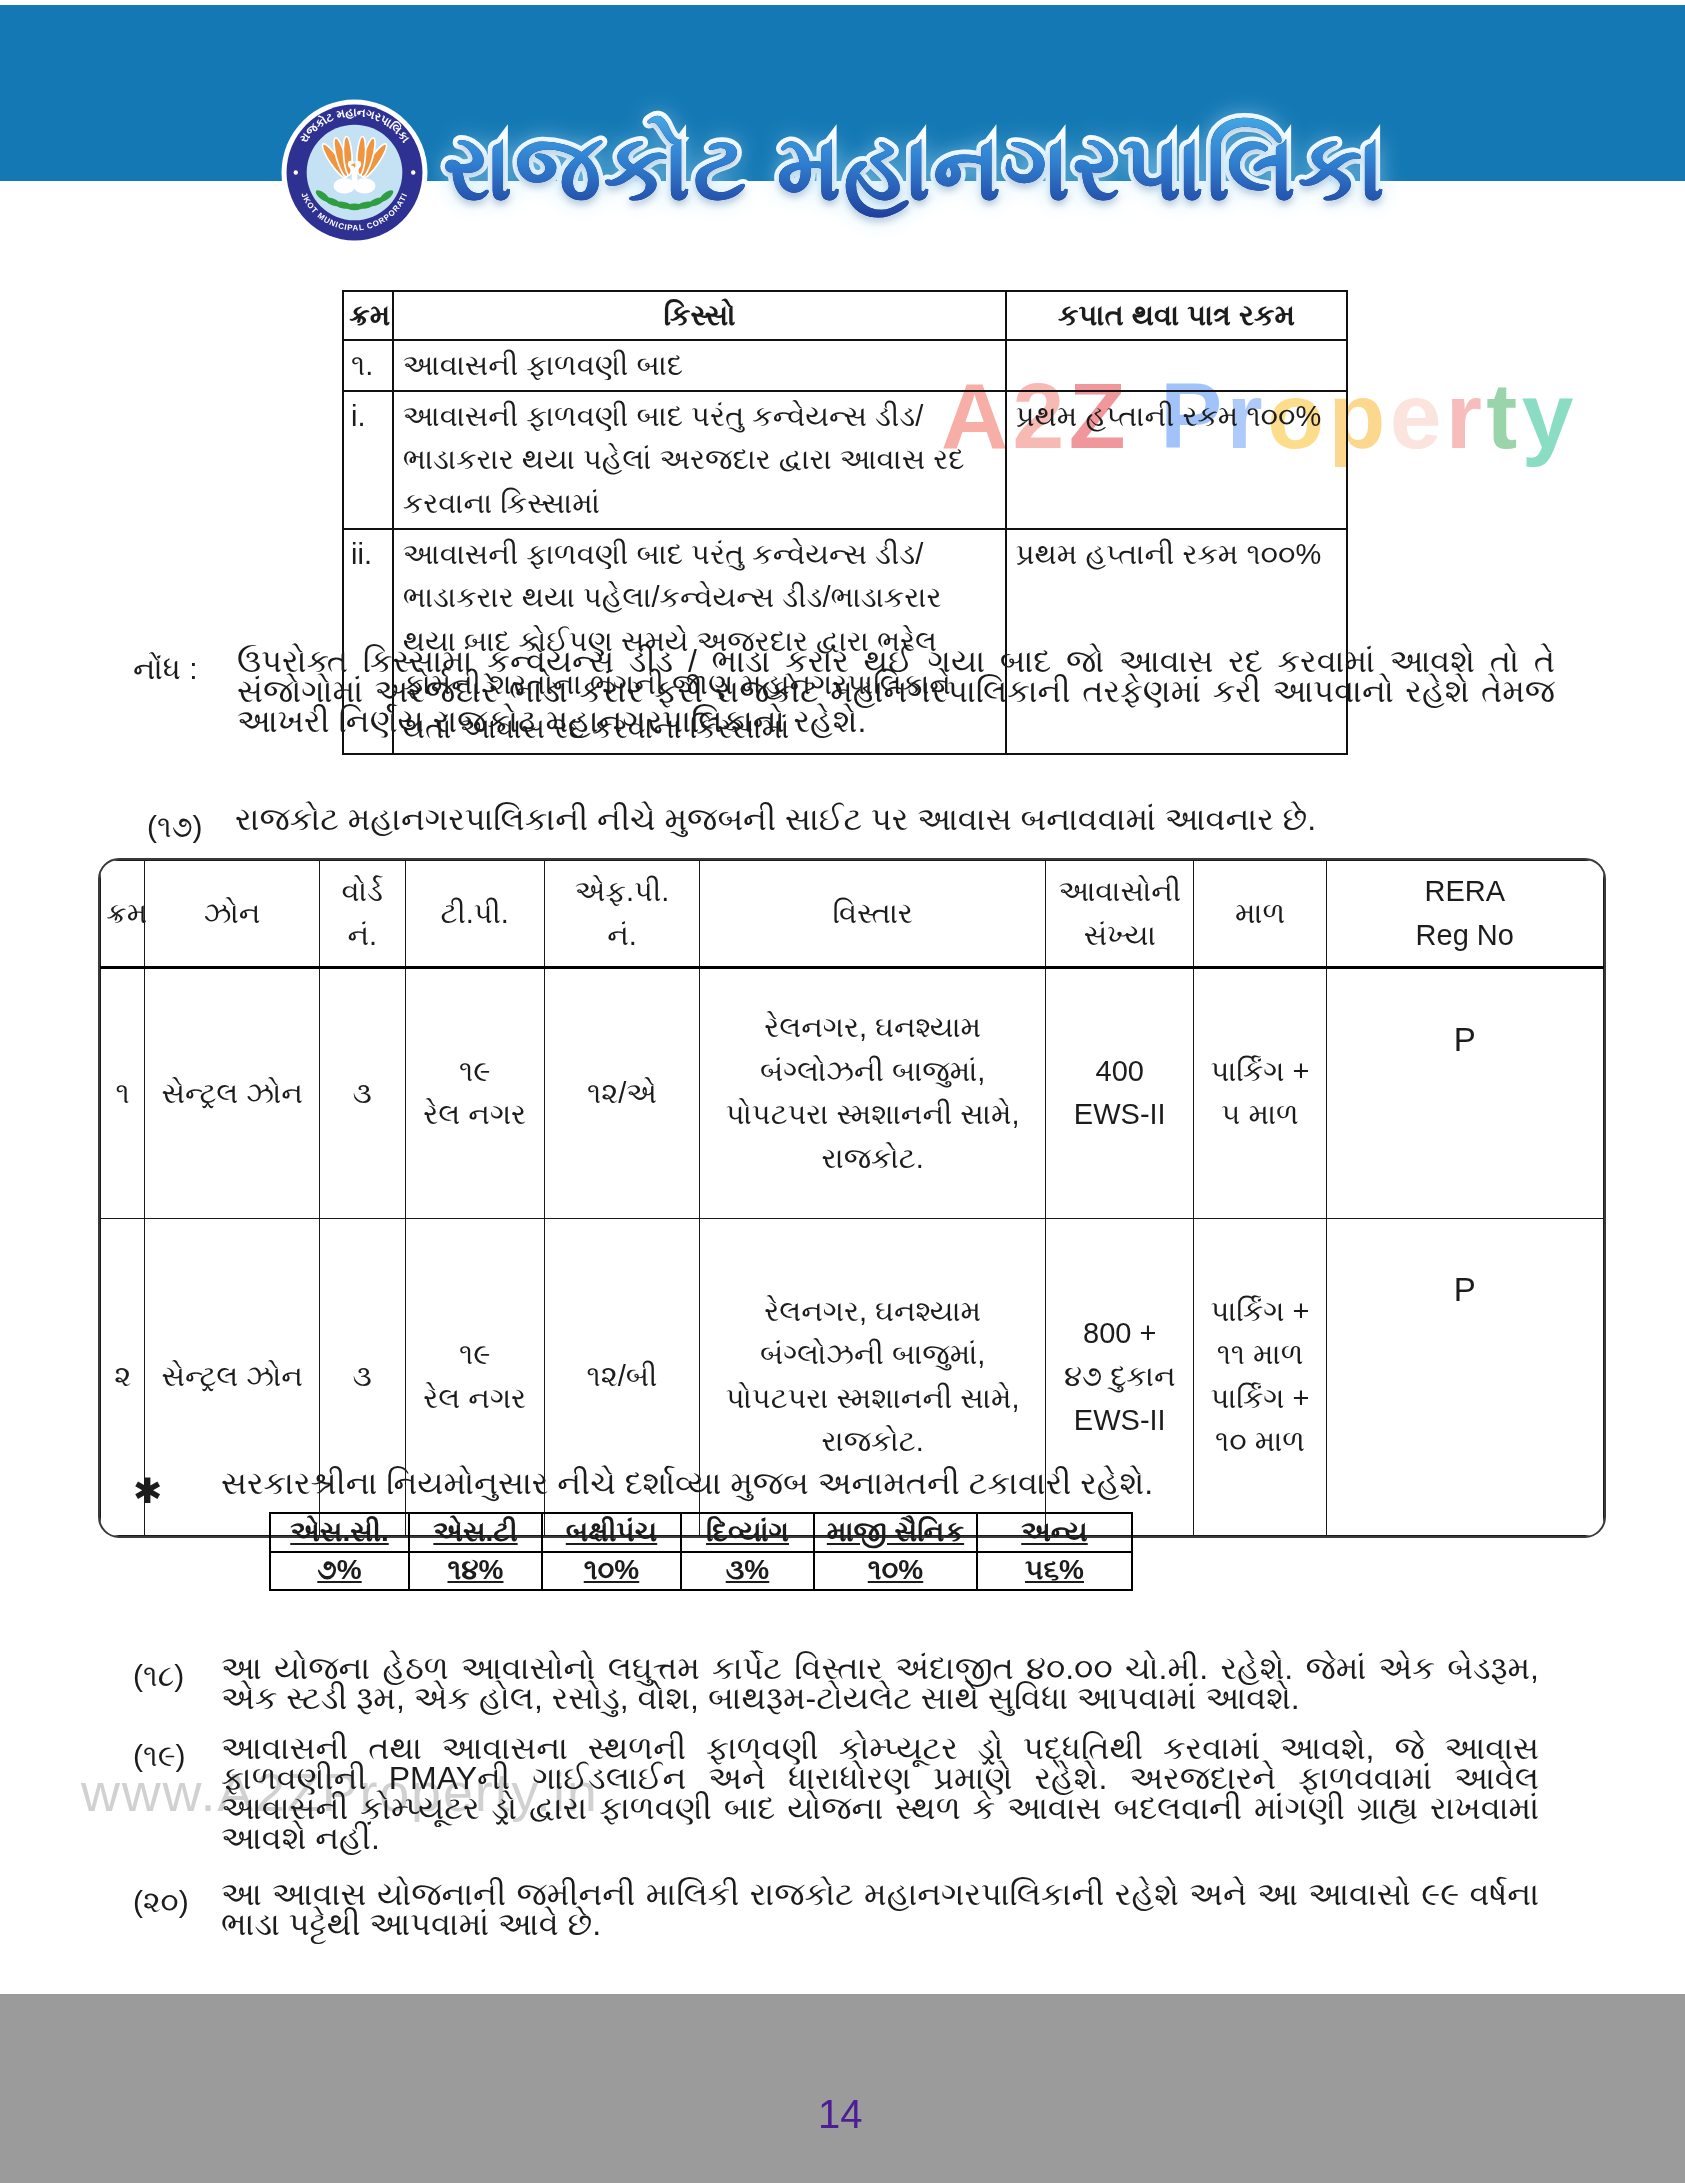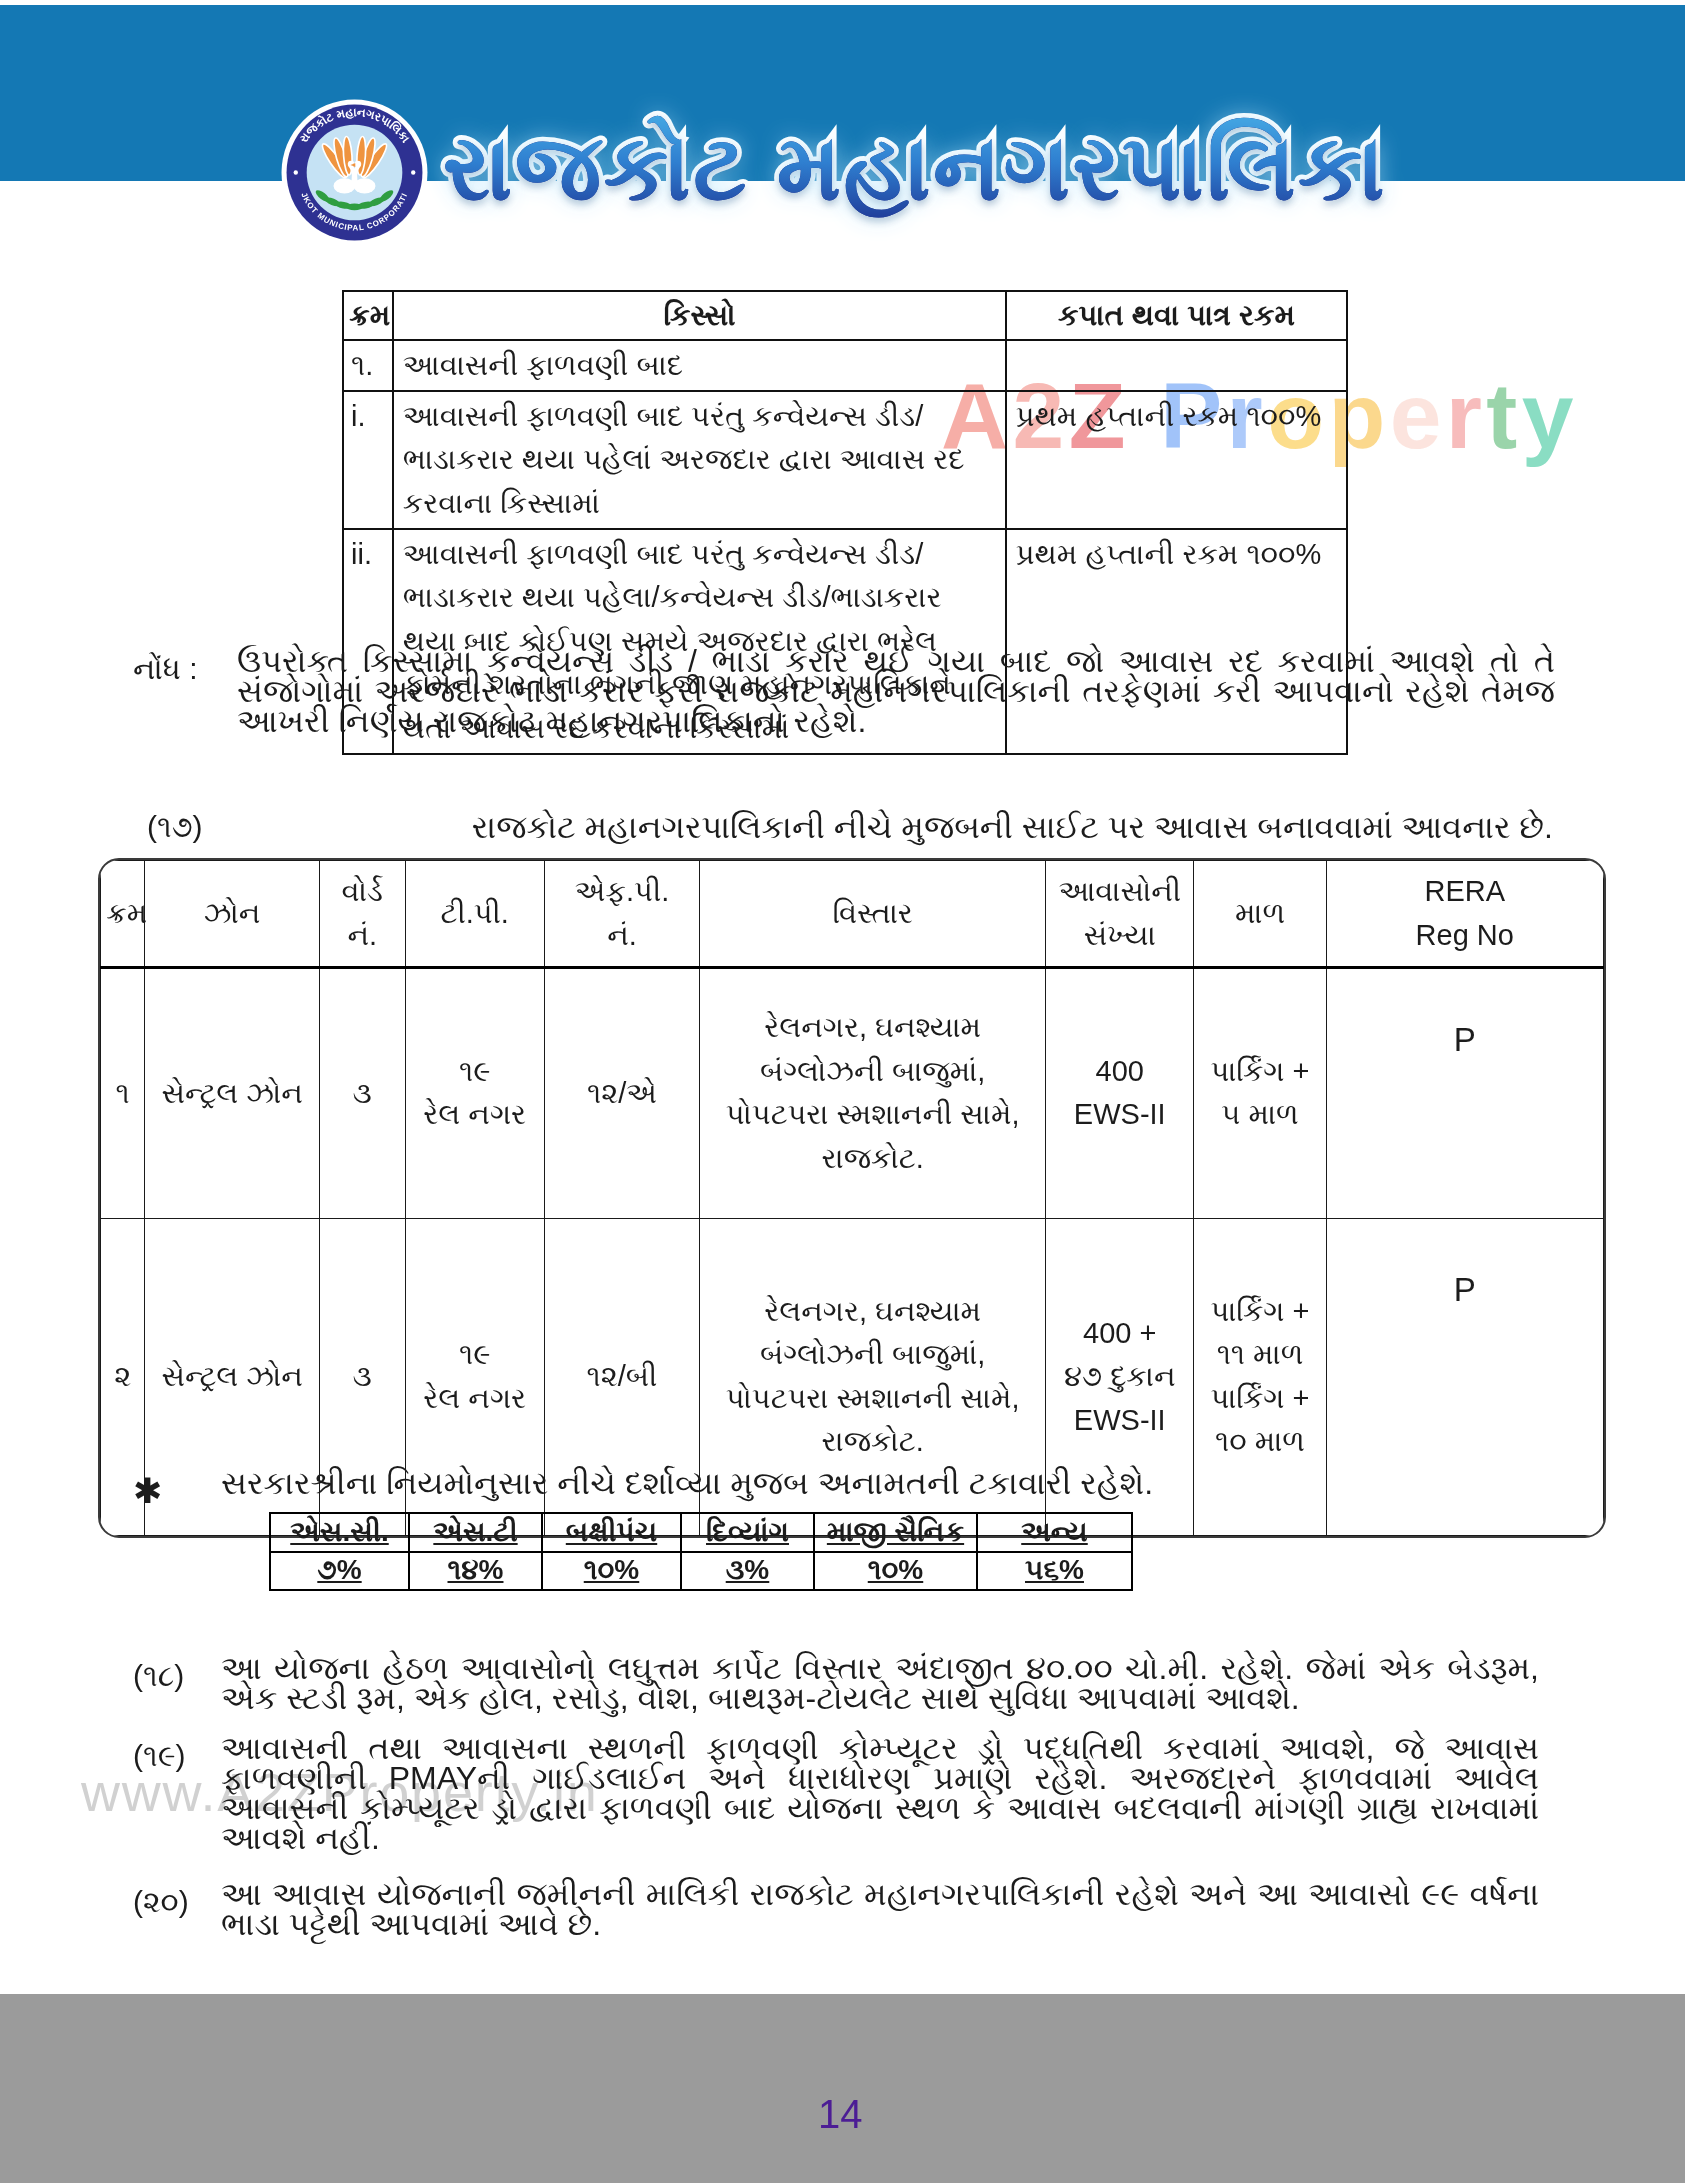--- a/index.html
+++ b/index.html
@@ -165,21 +165,21 @@
     </table>
 </div>
 
 <div class="abs note para-block">
   <div class="no" style="width:104px;flex-basis:104px;">નોંધ :</div>
   <div class="txt">ઉપરોક્ત કિસ્સામાં કન્વેયન્સ ડીડ / ભાડા કરાર થઈ ગયા બાદ જો આવાસ રદ કરવામાં આવશે તો તે સંજોગોમાં અરજદારે ભાડા કરાર ફરી રાજકોટ મહાનગરપાલિકાની તરફેણમાં કરી આપવાનો રહેશે તેમજ આખરી નિર્ણય રાજકોટ મહાનગરપાલિકાનો રહેશે.</div>
 </div>
 
 <div class="abs item17 para-block">
   <div class="no">(૧૭)</div>
-  <div class="txt" style="text-align:right;margin-top:8px;">રાજકોટ મહાનગરપાલિકાની નીચે મુજબની સાઈટ પર આવાસ બનાવવામાં આવનાર છે.</div>
+  <div class="txt" style="text-align:left;">રાજકોટ મહાનગરપાલિકાની નીચે મુજબની સાઈટ પર આવાસ બનાવવામાં આવનાર છે.</div>
 </div>
 
 <div class="abs t2">
   <table>
     <colgroup>
       <col style="width:44px">
         <col style="width:173px">
         <col style="width:85px">
         <col style="width:138px">
       <col style="width:154px">
@@ -225,21 +225,21 @@
       <td>૨</td>
       <td>સેન્ટ્રલ ઝોન</td>
       <td>૩</td>
       <td class="pre">૧૯
 રેલ નગર</td>
       <td>૧૨/બી</td>
       <td class="pre">રેલનગર, ઘનશ્યામ
 બંગ્લોઝની બાજુમાં,
 પોપટપરા સ્મશાનની સામે,
 રાજકોટ.</td>
-      <td class="pre">400 +
+      <td class="pre">800 +
 ૪૭ દુકાન
 EWS-II</td>
       <td class="pre">પાર્કિંગ +
 ૧૧ માળ
 પાર્કિંગ +
 ૧૦ માળ</td>
       <td class="rera">P</td>
     </tr>
   </tbody>
     </table>

